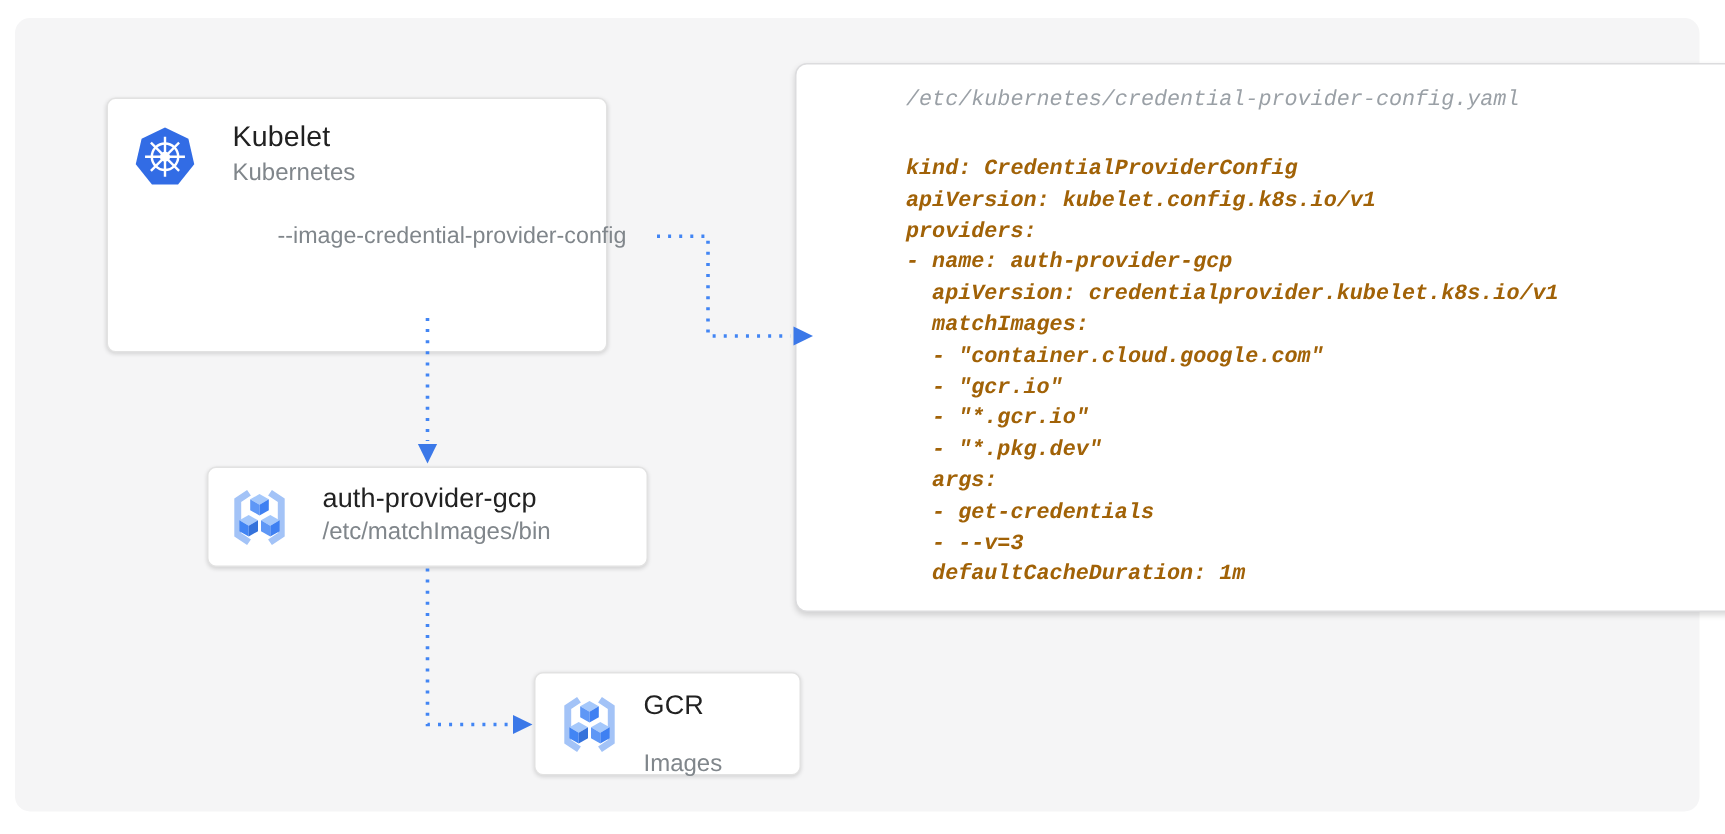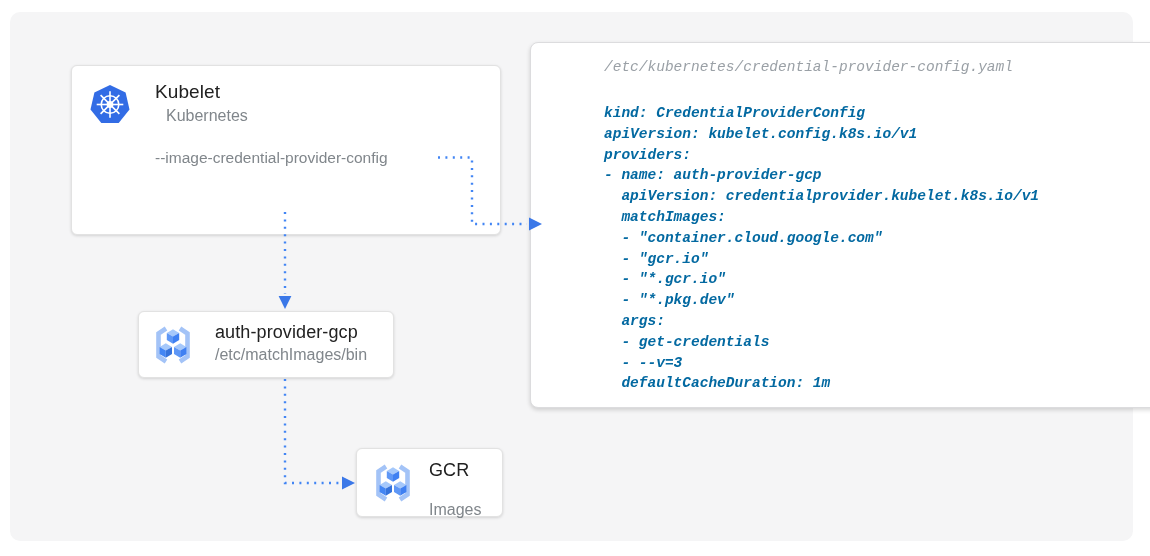--- a/index.html
+++ b/index.html
@@ -33,58 +33,59 @@
 
   .card {
     position: absolute;
     background: #ffffff;
     border: 1px solid #e2e2e2;
     border-radius: 6px;
     box-shadow: 0 1px 3px rgba(0,0,0,0.14);
     z-index: 3;
   }
 
-  .card-kubelet { left: 71px; top: 65px; width: 430px; height: 170px; }
-  .card-auth    { left: 138px; top: 311px; width: 256px; height: 67px; }
-  .card-gcr     { left: 356px; top: 448px; width: 147px; height: 69px; }
+  .card-kubelet { left: 71px; top: 65px; width: 334px; height: 170px; }
+  .card-auth    { left: 138px; top: 311px; width: 294px; height: 67px; }
+  .card-gcr     { left: 356px; top: 448px; width: 178px; height: 69px; }
 
   .node-icon { position: absolute; display: block; }
   .card-kubelet .node-icon { left: 16px; top: 17px; width: 44px; height: 44px; }
   .card-auth .node-icon    { left: 12px; top: 11px; width: 44px; height: 44px; }
   .card-gcr .node-icon     { left: 14px; top: 12px; width: 44px; height: 44px; }
 
   .node-title {
     position: absolute;
     font-size: 19px;
     color: #212121;
     letter-spacing: 0.1px;
     white-space: nowrap;
   }
   .node-subtitle {
     position: absolute;
     font-size: 16px;
     color: #80868b;
     white-space: nowrap;
   }
   .card-kubelet .node-title    { left: 83px; top: 15px; }
-  .card-kubelet .node-subtitle { left: 94px; top: 41px; }
+  .card-kubelet .node-subtitle { left: 83px; top: 41px; }
   .card-auth .node-title       { left: 76px; top: 10px; font-size: 18px; }
   .card-auth .node-subtitle    { left: 76px; top: 34px; }
   .card-gcr .node-title        { left: 72px; top: 11px; font-size: 18px; }
   .card-gcr .node-subtitle     { left: 72px; top: 52px; }
 
   .flag-list {
     position: absolute;
     left: 83px; top: 81px;
   }
   .flag-line {
     font-size: 15.5px;
     line-height: 22px;
     color: #80868b;
     white-space: nowrap;
+    margin-left: 30px;
   }
 
   .code-panel {
     position: absolute;
     left: 530px; top: 42px;
     width: 636px; height: 366px;
     background: #ffffff;
     border: 1px solid #dcdcde;
     border-radius: 8px;
     box-shadow: 0 2px 4px rgba(0,0,0,0.16);
@@ -100,21 +101,21 @@
     white-space: pre;
   }
   .code-body {
     position: absolute;
     left: 73px; top: 60px;
     font-family: "Liberation Mono", monospace;
     font-style: italic;
     font-weight: bold;
     font-size: 14.5px;
     line-height: 20.8px;
-    color: #0369a1;
+    color: #a16207;
     white-space: pre;
   }
 </style>
 </head>
 <body>
 
 <div class="stage">
 
   <div class="backdrop"></div>
 

